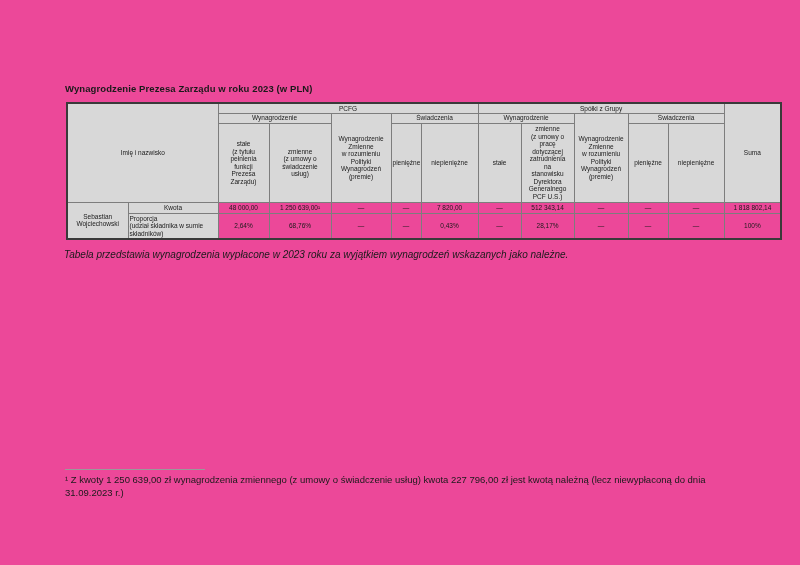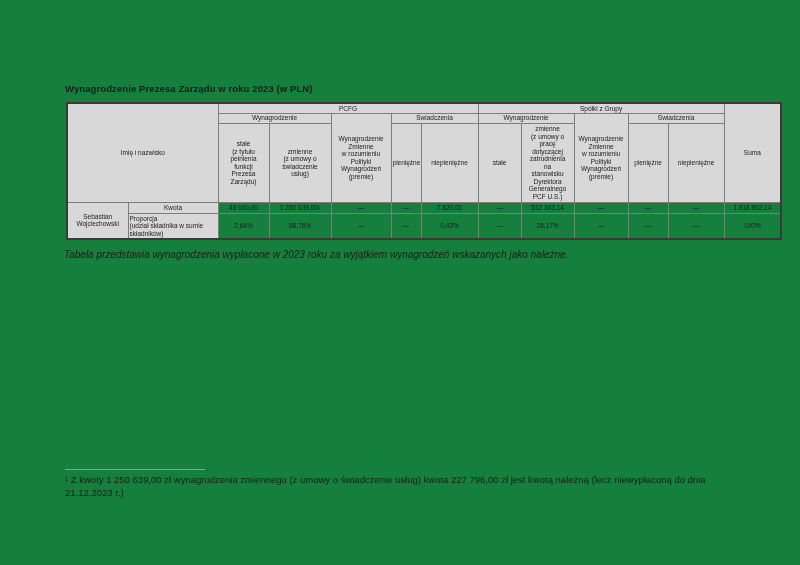--- a/index.html
+++ b/index.html
@@ -4,21 +4,21 @@
 <style>
   html, body {
     margin: 0;
     padding: 0;
     background: #ffffff;
   }
   .page {
     position: relative;
     width: 800px;
     height: 565px;
-    background: #15803d;
+    background: #ec4899;
     font-family: "Liberation Sans", sans-serif;
     color: #1a1a1a;
     overflow: hidden;
   }
   .doc-title {
     position: absolute;
     left: 65px;
     top: 83px;
     font-size: 9.5px;
     font-weight: bold;
@@ -184,15 +184,15 @@
       <td>—</td>
       <td>—</td>
       <td>100%</td>
     </tr>
   </tbody>
     </table>
 
   <div class="note">Tabela przedstawia wynagrodzenia wypłacone w 2023 roku za wyjątkiem wynagrodzeń wskazanych jako należne.</div>
 
   <div class="fn-rule"></div>
-  <div class="footnote">¹ Z kwoty 1 250 639,00 zł wynagrodzenia zmiennego (z umowy o świadczenie usług) kwota 227 796,00 zł jest kwotą należną (lecz niewypłaconą do dnia 21.12.2023 r.)</div>
+  <div class="footnote">¹ Z kwoty 1 250 639,00 zł wynagrodzenia zmiennego (z umowy o świadczenie usług) kwota 227 796,00 zł jest kwotą należną (lecz niewypłaconą do dnia 31.09.2023 r.)</div>
 
 </div>
 
 </body></html>

